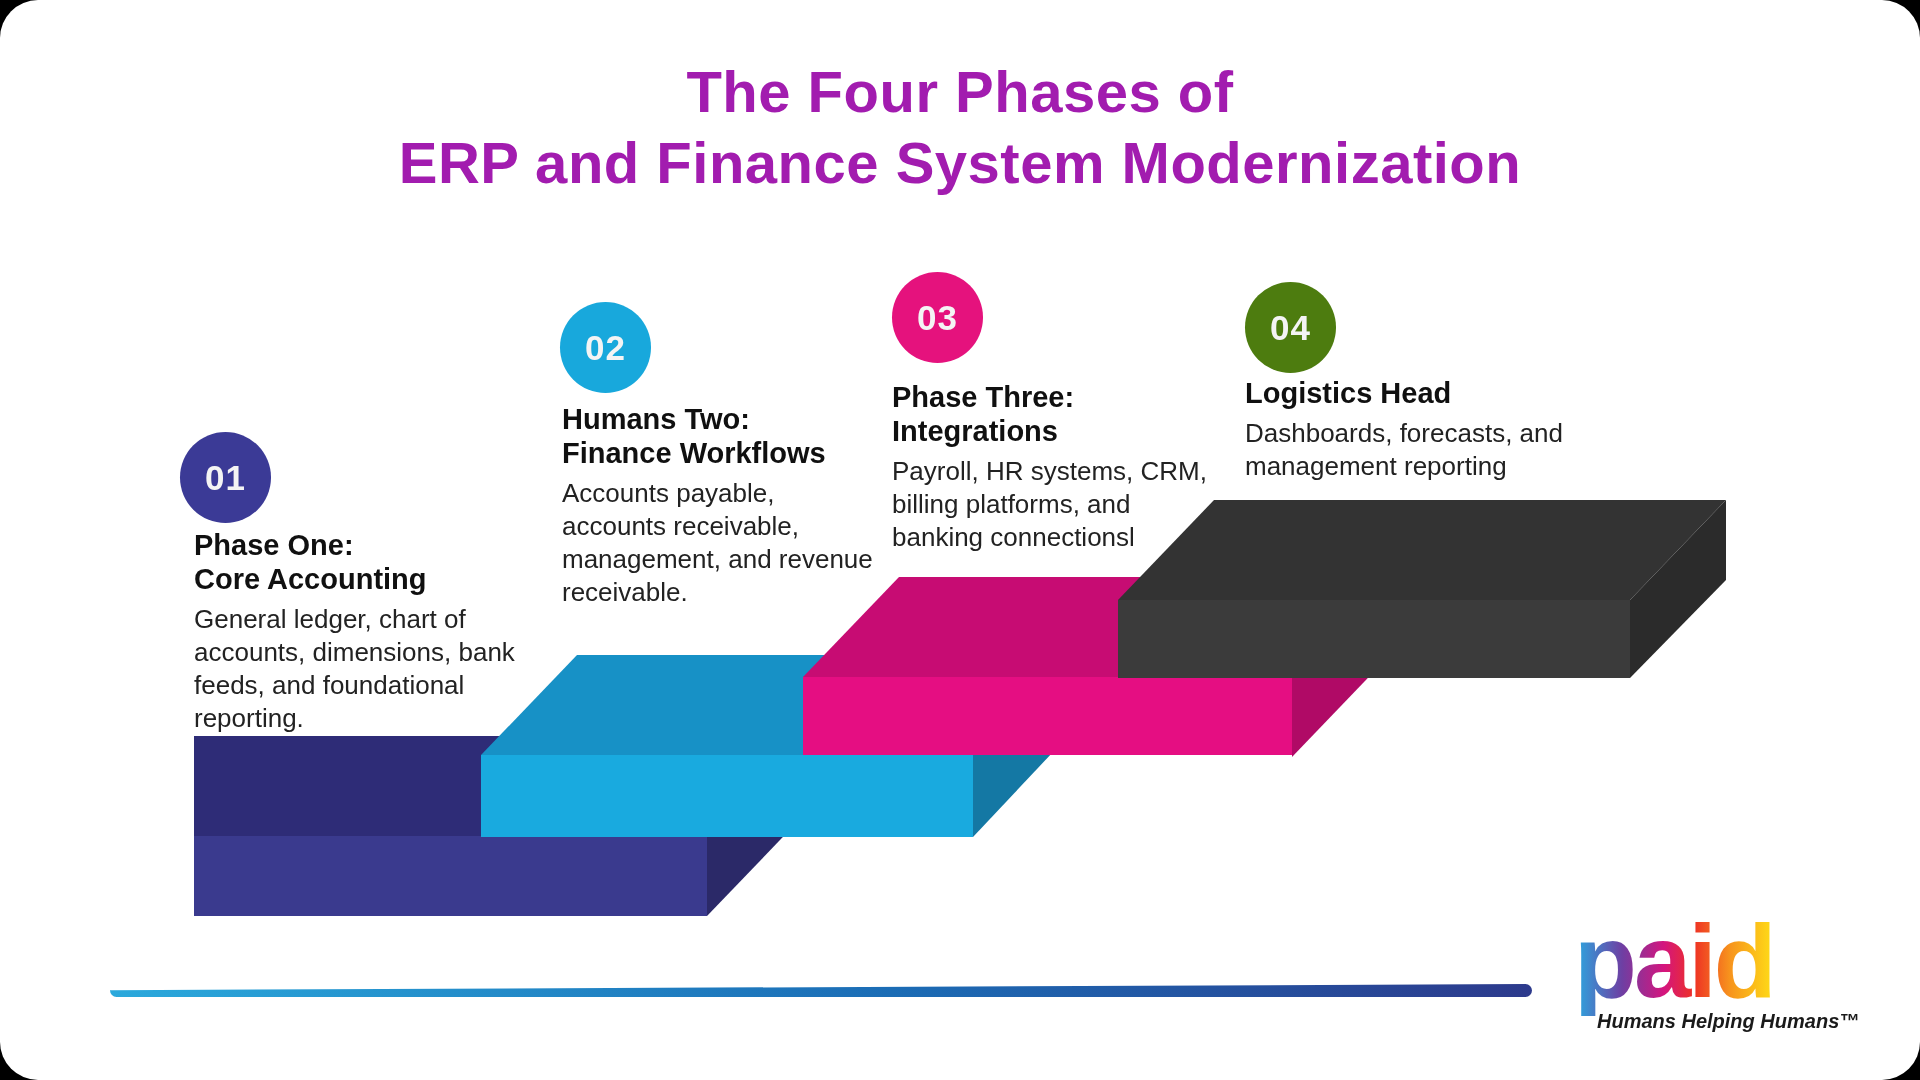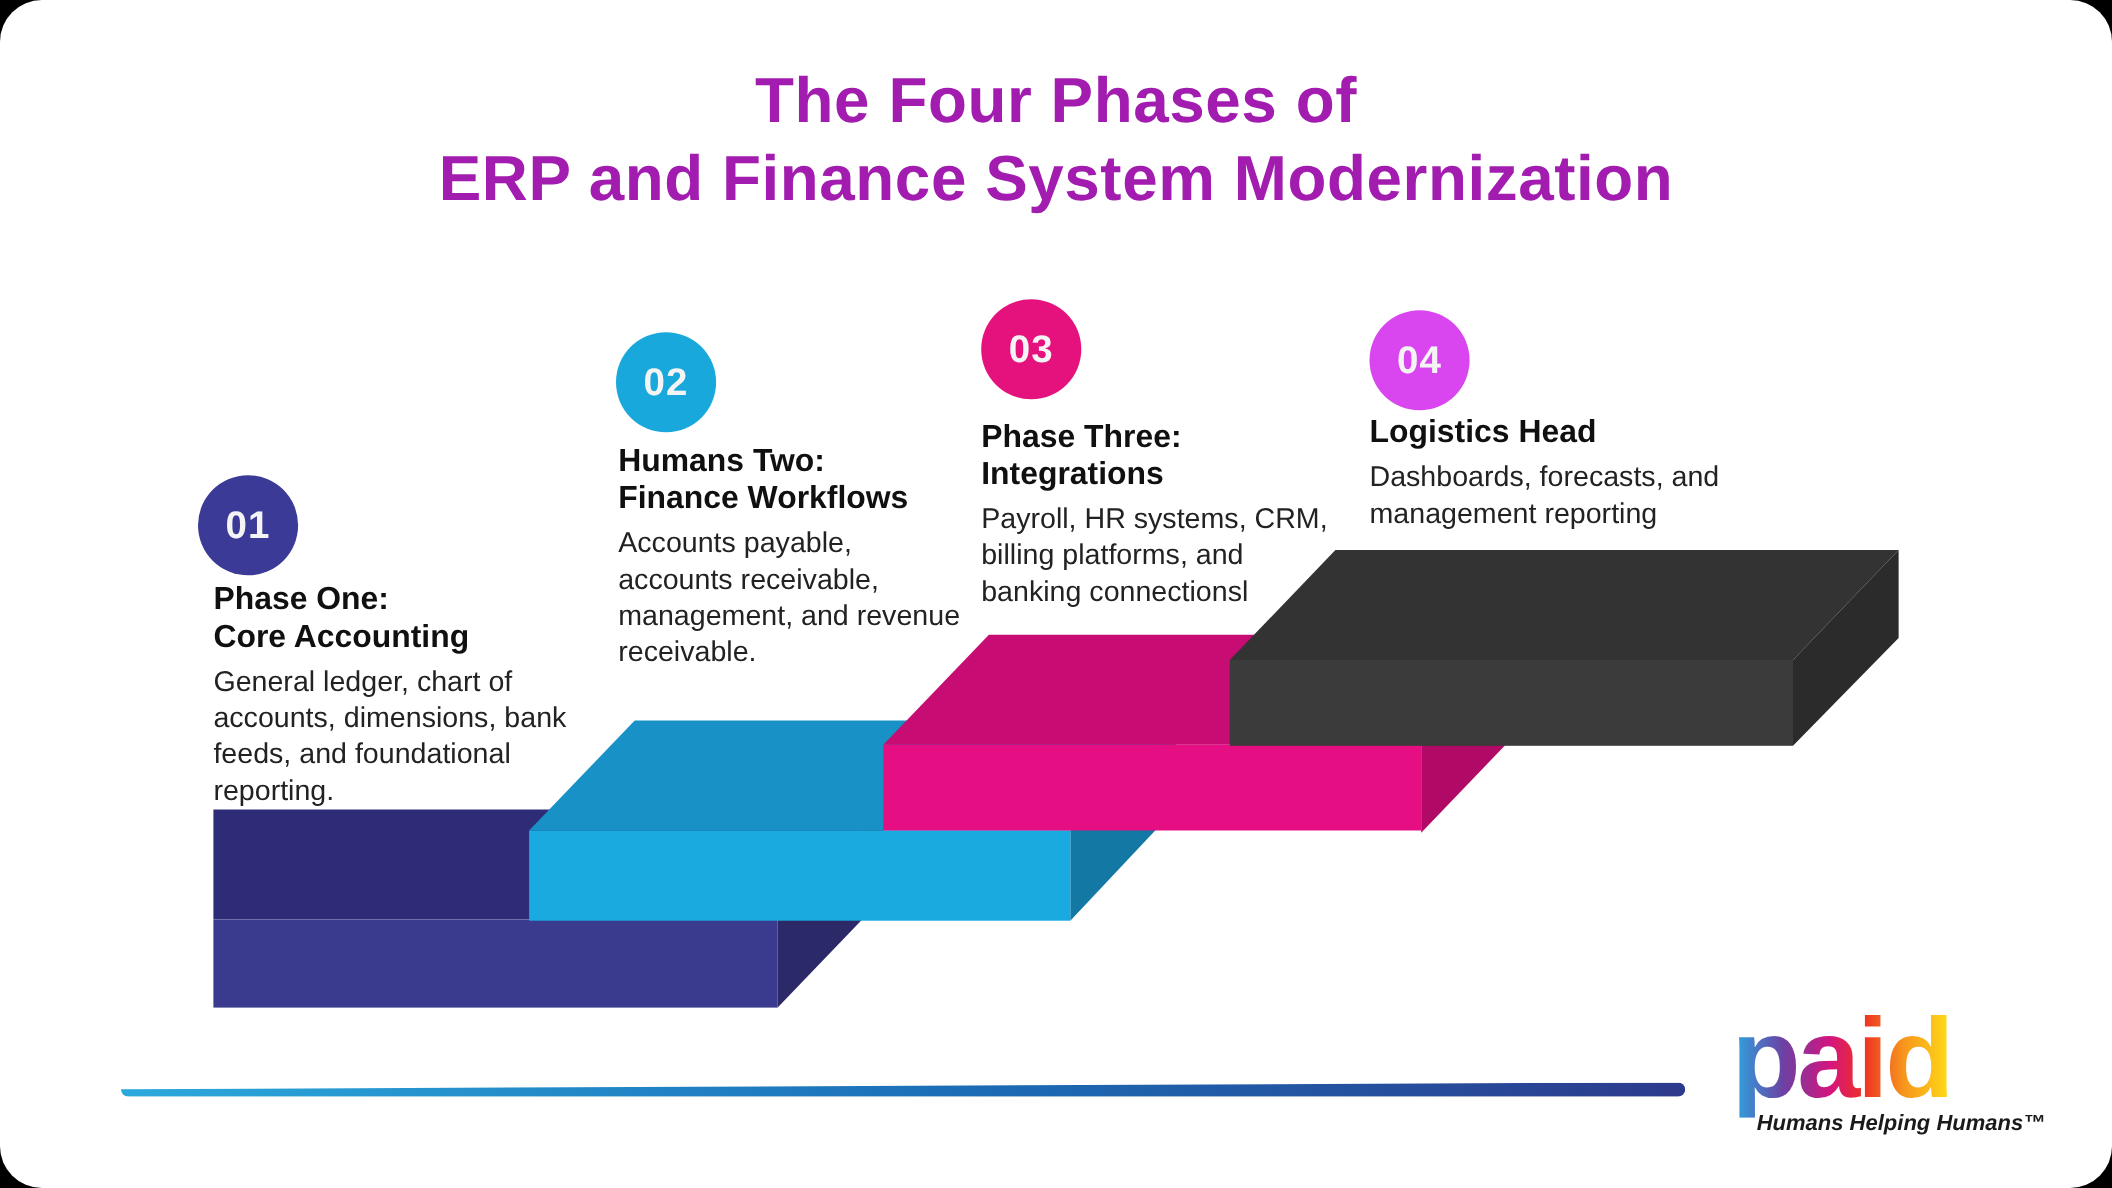--- a/index.html
+++ b/index.html
@@ -15,21 +15,21 @@
   }
   .col{position:absolute;}
   .badge{
     position:absolute;width:91px;height:91px;border-radius:50%;
     display:flex;align-items:center;justify-content:center;
     color:#f4f4f4;font-weight:700;font-size:35px;letter-spacing:1px;
   }
   .badge-1{left:180px;top:432px;background:#3B3A96;}
   .badge-2{left:560px;top:302px;background:#18A8DC;}
   .badge-3{left:892px;top:272px;background:#E5127D;}
-  .badge-4{left:1245px;top:282px;background:#d946ef;}
+  .badge-4{left:1245px;top:282px;background:#4d7c0f;}
   .textblock{position:absolute;}
   .tb-1{left:194px;top:528px;}
   .tb-2{left:562px;top:402px;}
   .tb-3{left:892px;top:380px;}
   .tb-4{left:1245px;top:376px;}
   .h-line{
     font-weight:700;font-size:29px;line-height:34px;color:#101010;white-space:nowrap;
   }
   .desc{margin-top:7px;}
   .d-line{

